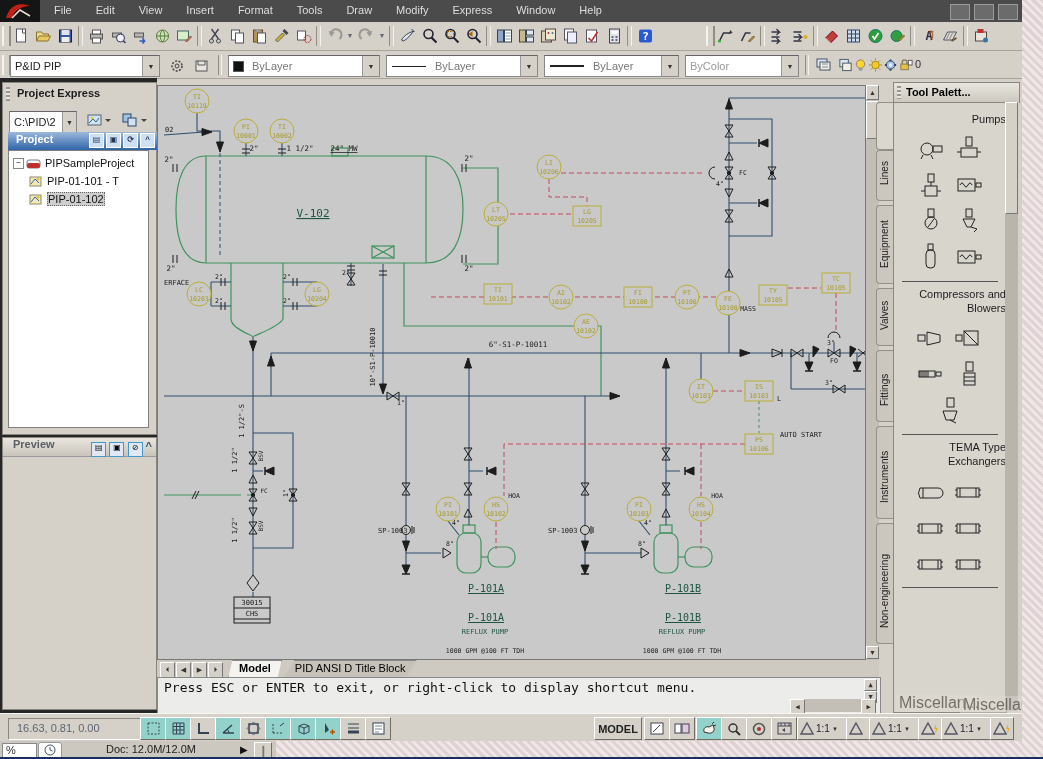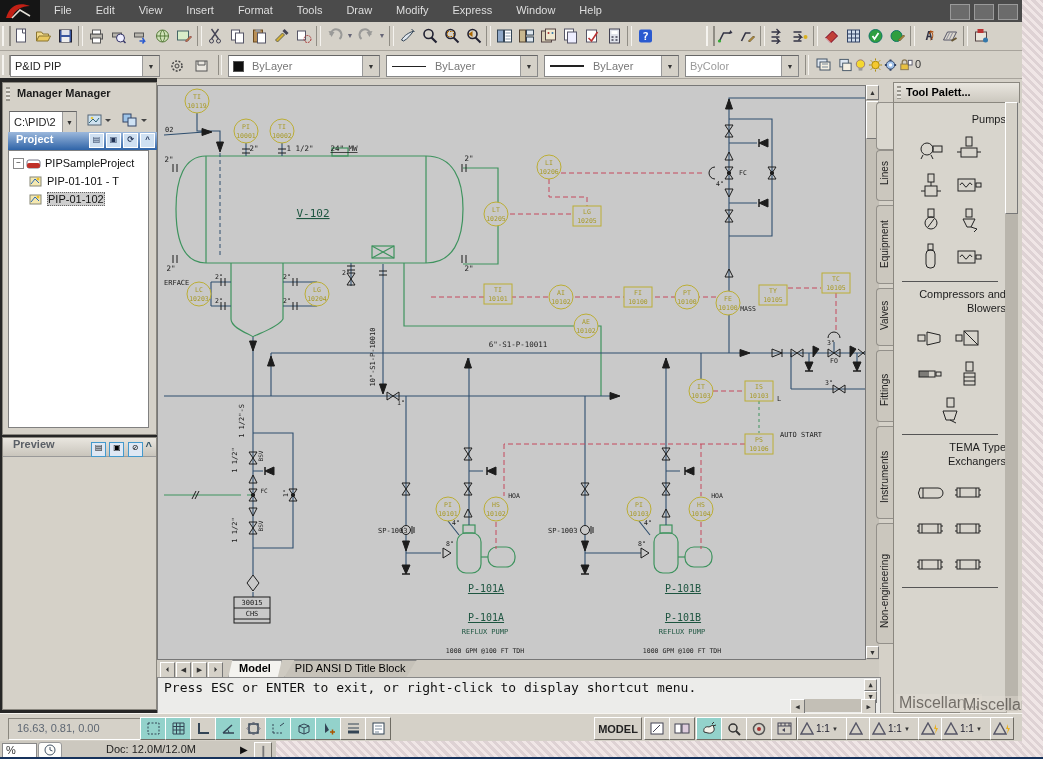--- a/index.html
+++ b/index.html
@@ -375,21 +375,21 @@
             <rect x="11" y="3" width="4" height="5" fill="#fff" stroke="#556"></rect>
           </svg>
         </span></span>
     <span class="abs" style="left:915px;top:7px;color:#333;">0</span>
   </div>
 
   <div class="abs" id="leftzone"></div>
 
   <div class="abs panel" style="left:2px;top:82px;width:153px;height:351px;">
     <div class="abs gripdots" style="top:4px;height:14px;"></div>
-    <div class="ptitle">Manager Manager</div>
+    <div class="ptitle">Project Express</div>
     <div class="abs combo" style="left:6px;top:28px;width:66px;">
       <span class="val" style="font-size:11px">C:\PID\2</span>
       <span class="drop" style="width:13px">▼</span>
     </div>
     <div class="abs tbtn" style="left:80px;top:25px;width:30px;background:#d5d1c8">
       <svg width="24" height="16">
           <rect x="1" y="3" width="13" height="10" fill="#cfe2f0" stroke="#567"></rect>
           <path d="M2,11 L6,7 L9,10 L12,6" stroke="#367" fill="none"></path>
           <circle cx="5" cy="6" r="1.3" fill="#e8c840"></circle>
           <path d="M18,7 l3,3 l3,-3" fill="#444"></path>

